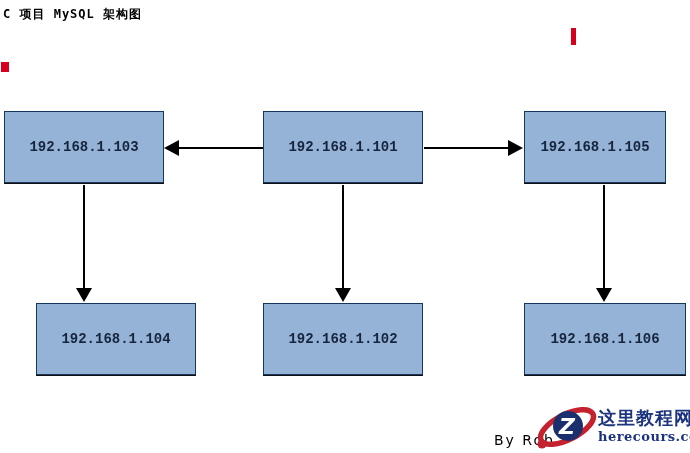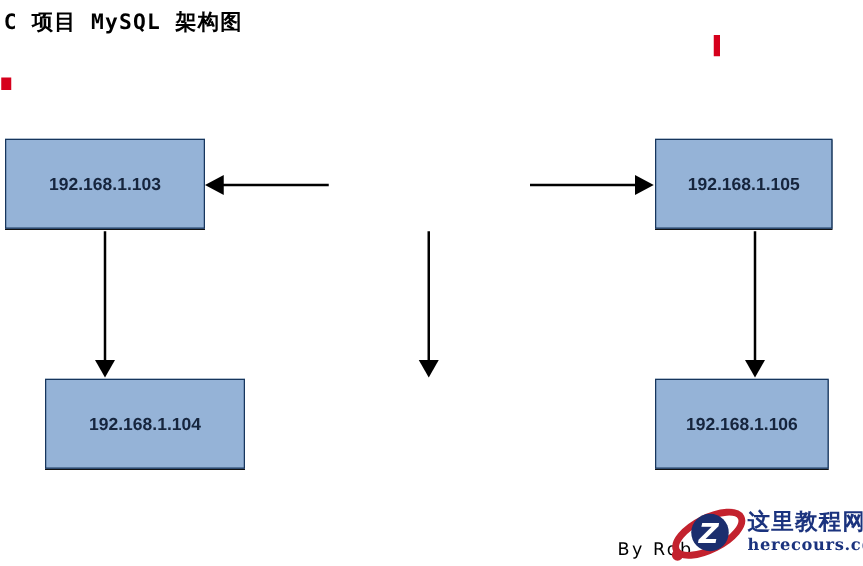--- a/index.html
+++ b/index.html
@@ -8,44 +8,44 @@
     background: #ffffff;
     font-family: "DejaVu Sans", "Liberation Sans", sans-serif;
     position: relative;
     overflow: hidden;
   }
   .canvas { position: absolute; left: 0; top: 0; width: 690px; height: 453px; }
 
   .title {
     position: absolute; left: 3px; top: 6px;
     font-family: "DejaVu Sans Mono", "Liberation Mono", monospace;
-    font-weight: bold; font-size: 17px; color: #000000;
+    font-weight: bold; font-size: 12px; color: #000000;
     letter-spacing: 1px; white-space: nowrap;
   }
 
   .red-square { position: absolute; left: 1px; top: 62px; width: 8px; height: 10px; background: #d6001c; }
   .red-bar    { position: absolute; left: 571px; top: 28px; width: 5px; height: 17px; background: #d6001c; }
 
   .node {
     position: absolute;
     width: 160px; height: 72px;
     background: #95b3d7;
     border: 1px solid #17365d;
     box-shadow: 0 1px 0 #111111;
     display: flex; align-items: center; justify-content: center;
-    font-family: Liberation Sans, sans-serif;
+    font-family: Liberation Mono, monospace;
     font-weight: bold; font-size: 14px; color: #16253d;
     box-sizing: border-box;
   }
   .n103 { left: 4px;   top: 111px; }
   .n101 { left: 263px; top: 111px; }
   .n105 { left: 524px; top: 111px; width: 142px; }
   .n104 { left: 4px;   top: 303px; margin-left: 32px; }
   .n102 { left: 263px; top: 303px; }
-  .n106 { left: 524px; top: 303px; width: 139px; }
+  .n106 { left: 524px; top: 303px; width: 162px; }
 
   .arrows { position: absolute; left: 0; top: 0; width: 690px; height: 453px; pointer-events: none; }
 
   .byline {
     position: absolute; left: 494px; top: 432px;
     font-size: 14px; color: #000000; letter-spacing: 2px;
     font-family: "DejaVu Sans", "Liberation Sans", sans-serif;
   }
 
   .watermark { position: absolute; left: 536px; top: 404px; width: 154px; height: 49px; display: flex; align-items: flex-start; }
@@ -67,25 +67,31 @@
 <div class="canvas">
 
   <div class="title">C 项目 MySQL 架构图</div>
 
   <div class="red-square"></div>
   <div class="red-bar"></div>
 
   <div class="node n103">
     <span>192.168.1.103</span>
   </div>
+  <div class="node n101">
+    <span>192.168.1.101</span>
+  </div>
   <div class="node n105">
     <span>192.168.1.105</span>
   </div>
   <div class="node n104">
     <span>192.168.1.104</span>
+  </div>
+  <div class="node n102">
+    <span>192.168.1.102</span>
   </div>
   <div class="node n106">
     <span>192.168.1.106</span>
   </div>
 
   <svg class="arrows" width="690" height="453" viewBox="0 0 690 453" xmlns="http://www.w3.org/2000/svg">
 
     <line x1="263" y1="148" x2="177" y2="148" stroke="#000000" stroke-width="2"></line>
     <polygon points="164,148 179,140 179,156" fill="#000000"></polygon>
 

